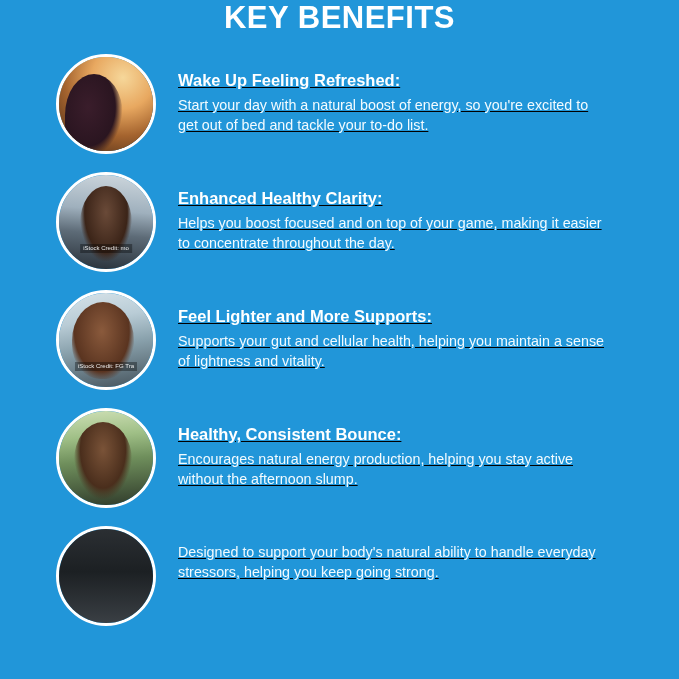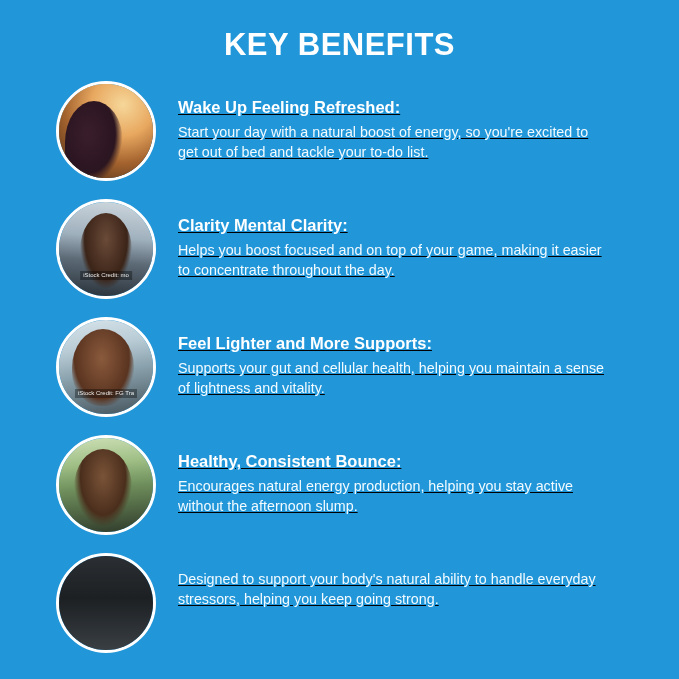--- a/index.html
+++ b/index.html
@@ -19,21 +19,20 @@
     height: 679px;
     background: #2196d9;
     box-sizing: border-box;
   }
   .title {
     text-align: center;
     color: #ffffff;
     font-size: 31px;
     font-weight: bold;
     letter-spacing: 0.5px;
-    padding-top: 27px;
     margin: 0 0 18px 0;
   }
   .benefits {
     margin: 0;
     padding: 0;
     list-style: none;
     text-decoration: underline;
   }
   .benefit {
     display: flex;
@@ -135,21 +134,21 @@
       </div>
     </li>
 
     <li class="benefit">
       <div class="avatar">
         <div class="ph ph2"></div>
         <div class="wm">iStock
 Credit: mo</div>
       </div>
       <div class="text">
-        <p class="head">Clarity Mental Clarity:</p>
+        <p class="head">Enhanced Healthy Clarity:</p>
         <p class="body">Helps you boost focused and on top of your game, making it easier to concentrate throughout the day.</p>
       </div>
     </li>
 
     <li class="benefit">
       <div class="avatar">
         <div class="ph ph3"></div>
         <div class="wm">iStock
 Credit: FG Tra</div>
       </div>

